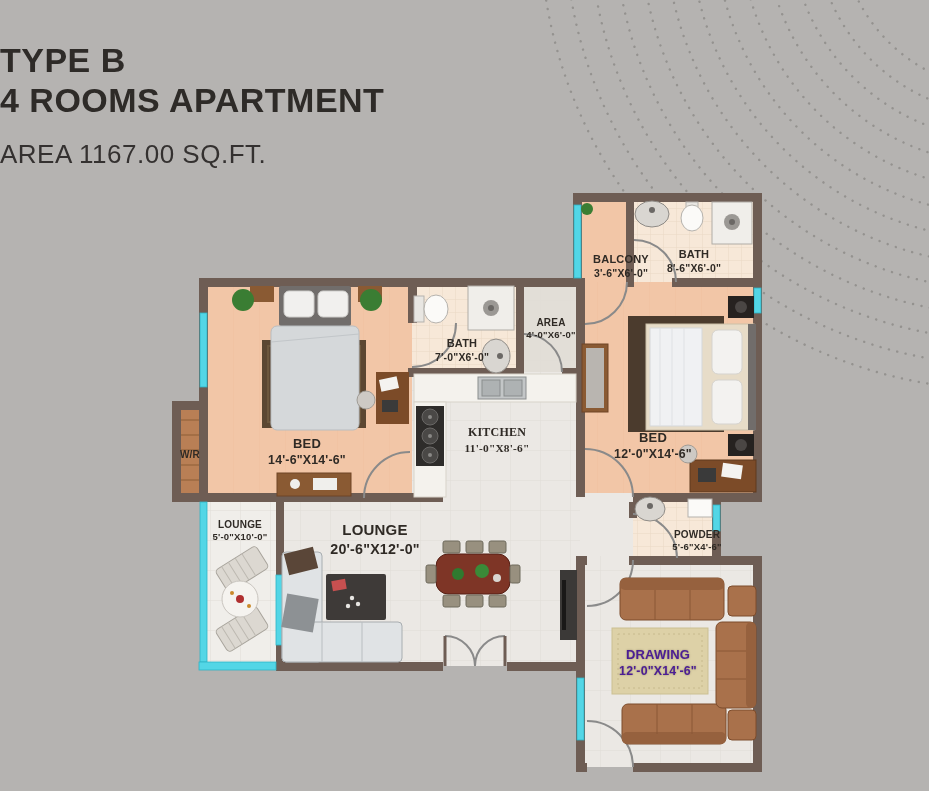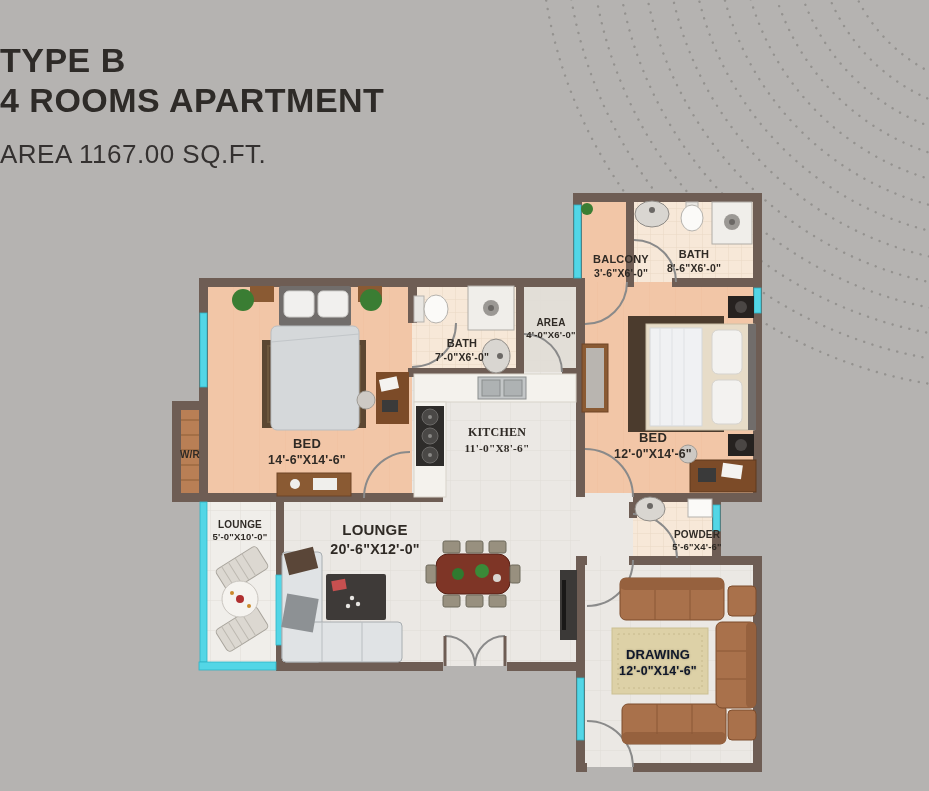--- a/index.html
+++ b/index.html
@@ -9,21 +9,21 @@
   }
   .plan-svg{position:absolute;left:0;top:0;}
   .title-block{position:absolute;top:40px;left:0;width:929px;text-align:left;color:#2e2b28;z-index:5;}
   .title-line{font-size:34px;font-weight:bold;letter-spacing:.5px;line-height:1.18;}
   .title-area{font-size:26px;font-weight:normal;letter-spacing:.5px;color:#343130;margin-top:19px;}
   .room-label{
     position:absolute;transform:translate(-50%,-50%);text-align:center;z-index:6;
     font-weight:bold;color:#2f2a25;line-height:1.32;letter-spacing:.2px;white-space:nowrap;
   }
   .room-label .dims{font-size:.95em;}
-  .room-label.light{color:#0f172a;text-shadow:0 0 2px rgba(90,80,60,.55);}
+  .room-label.light{color:#4c1d95;text-shadow:0 0 2px rgba(90,80,60,.55);}
 </style>
 </head>
 <body>
 
 <div class="canvas">
 
   <svg class="plan-svg" width="929" height="791" viewBox="0 0 929 791">
     <defs>
       <pattern id="tileSmall" width="13" height="13" patternUnits="userSpaceOnUse">
         <path d="M13 0H0V13" fill="none" stroke="#ead8c4" stroke-width="1"></path>

